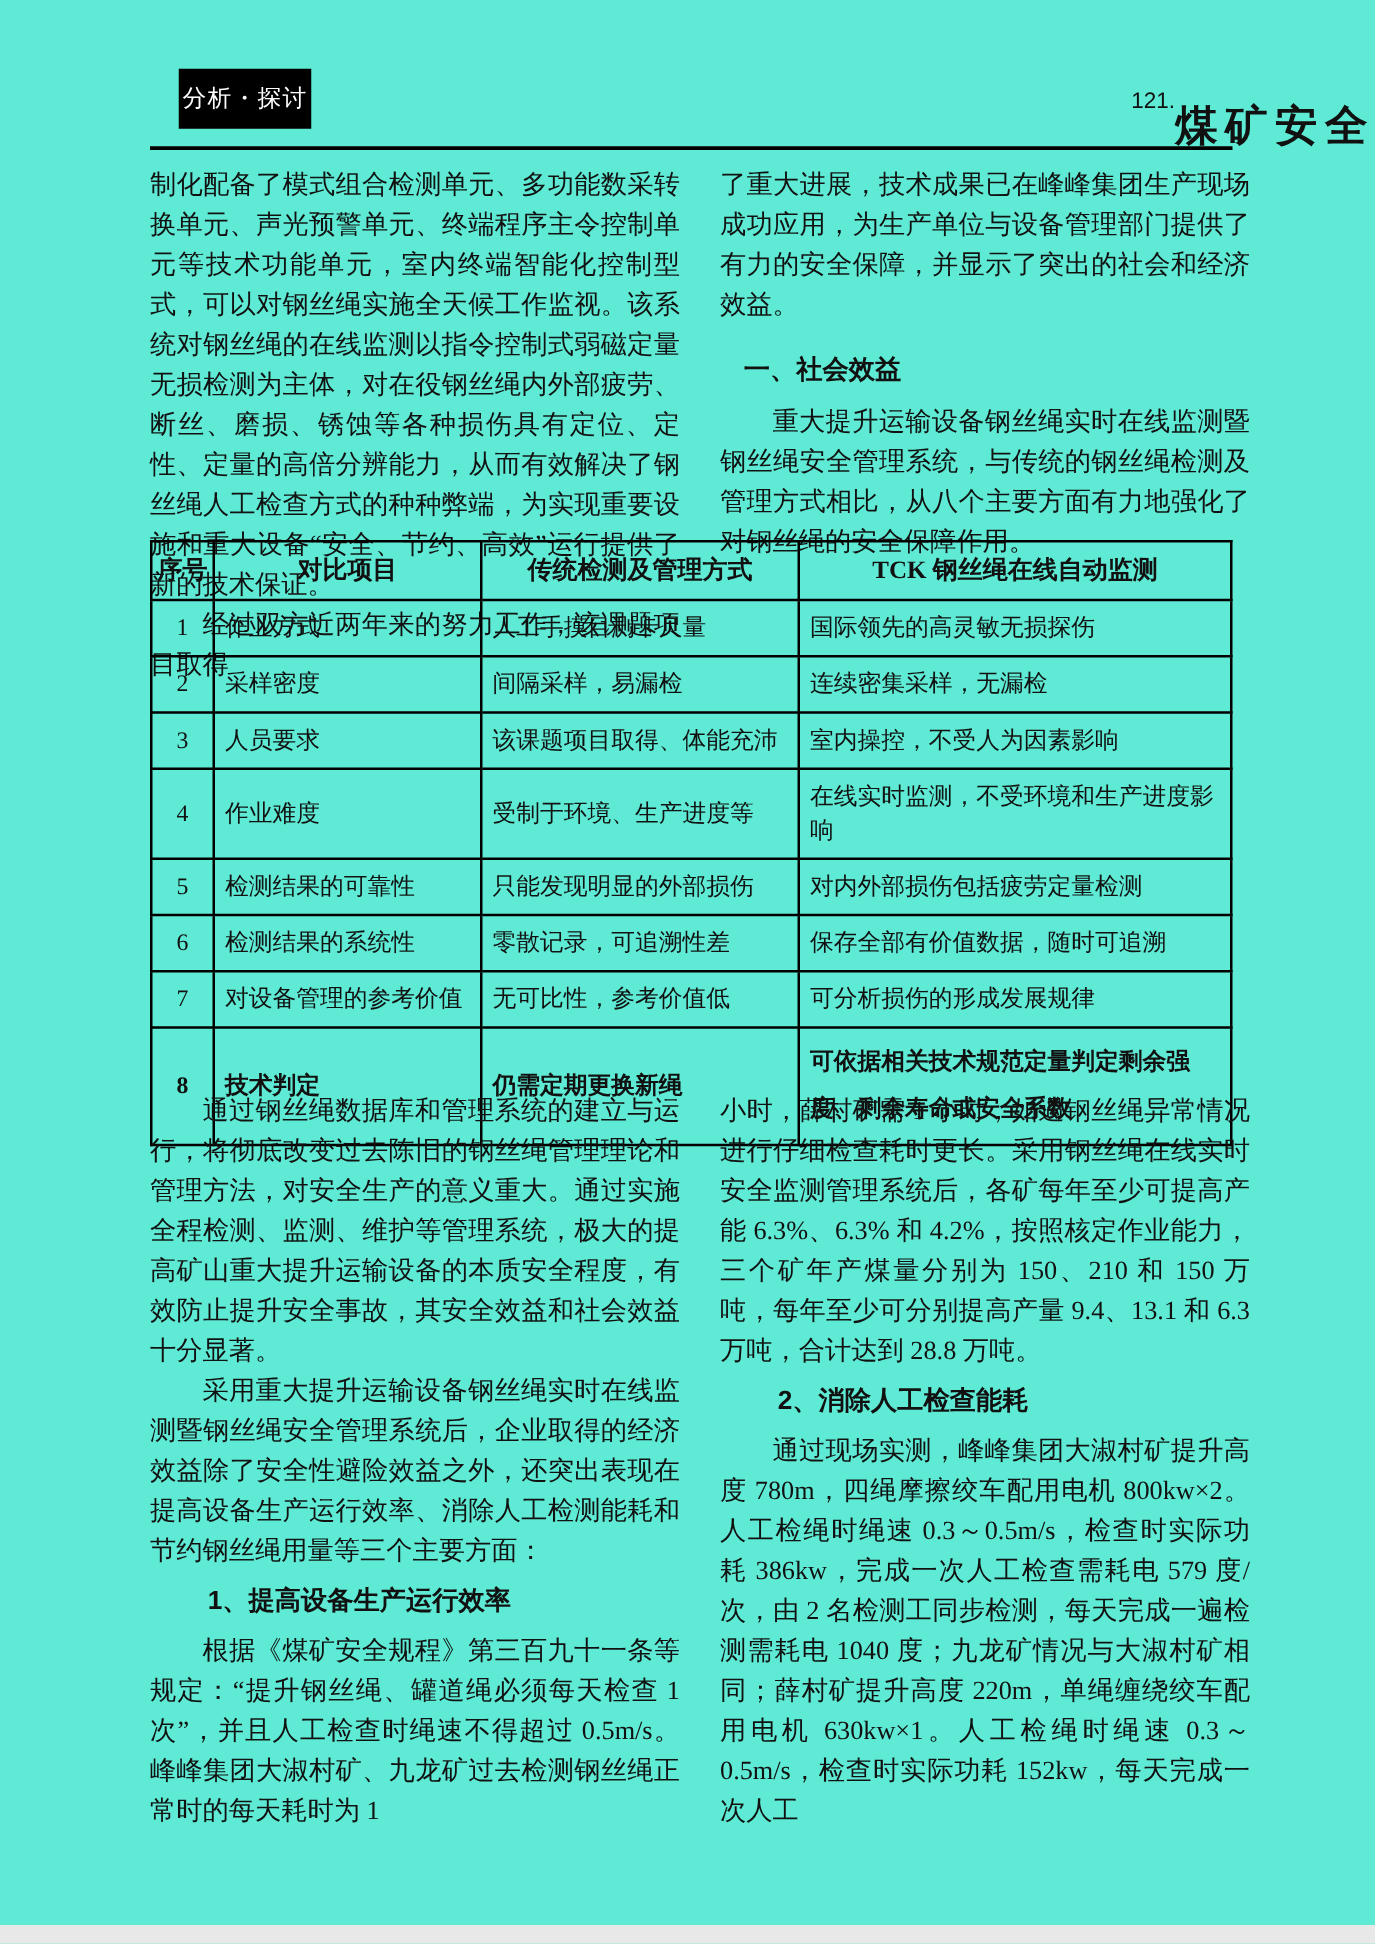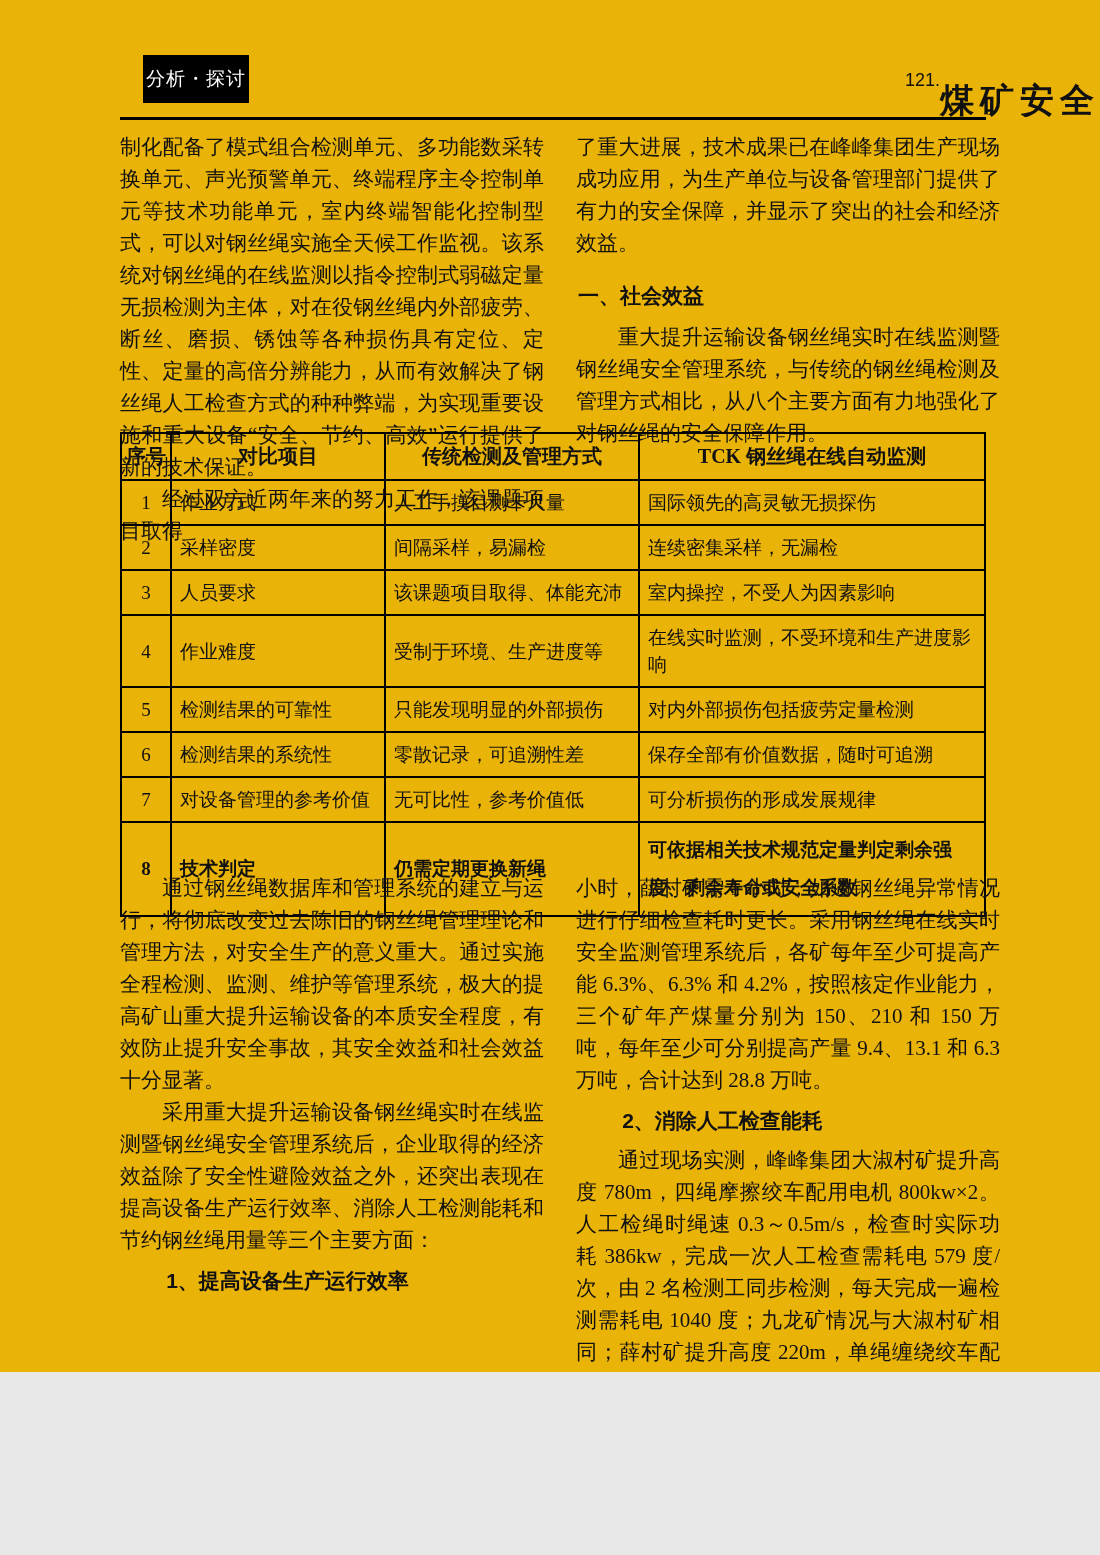--- a/index.html
+++ b/index.html
@@ -1,19 +1,19 @@
 <!DOCTYPE html>
 <html><head>
 <meta charset="utf-8">
 <style>
   html,body{margin:0;padding:0;background:#e8e8e8;}
   .page{
     position:relative;
-    width:1100px;height:1372px;
-    background:#eab308;
+    width:1100px;height:1540px;
+    background:#5eead4;
     font-family:"Liberation Serif","DejaVu Serif",serif;
     color:#111;
     overflow:hidden;
   }
   
   .tag-box{
     position:absolute;left:143px;top:55px;width:106px;height:48px;
     background:#000;color:#fff;
     display:flex;align-items:center;justify-content:center;
     font-size:19px;letter-spacing:1px;
@@ -35,21 +35,21 @@
   .cols{
     position:absolute;left:120px;width:880px;
     display:flex;justify-content:space-between;
   }
   .cols-top{top:131px;height:300px;}
   .cols-bottom{top:872px;height:570px;}
   .col{width:424px;font-size:21px;line-height:32px;text-align:justify;}
   .col p{margin:0;}
   .col p.indent{text-indent:2em;}
   .col h3{
-    margin:22px 0 10px 2px;font-size:21px;line-height:30px;font-weight:bold;
+    margin:22px 0 10px 19px;font-size:21px;line-height:30px;font-weight:bold;
     font-family:"Liberation Sans","DejaVu Sans",sans-serif;
   }
   .col h4{
     margin:10px 0 8px 0;font-size:21px;line-height:30px;font-weight:bold;
     text-indent:2.2em;
     font-family:"Liberation Sans","DejaVu Sans",sans-serif;
   }
   .cols-bottom .col h3{margin:16px 0 12px 2px;}
   
   .cmp-table{
@@ -159,20 +159,21 @@
         <td>可依据相关技术规范定量判定剩余强度、剩余寿命或安全系数</td>
       </tr>
     </tbody>
   </table>
 
   <div class="cols cols-bottom">
     <div class="col">
       <p class="indent">通过钢丝绳数据库和管理系统的建立与运行，将彻底改变过去陈旧的钢丝绳管理理论和管理方法，对安全生产的意义重大。通过实施全程检测、监测、维护等管理系统，极大的提高矿山重大提升运输设备的本质安全程度，有效防止提升安全事故，其安全效益和社会效益十分显著。</p>
       <p class="indent">采用重大提升运输设备钢丝绳实时在线监测暨钢丝绳安全管理系统后，企业取得的经济效益除了安全性避险效益之外，还突出表现在提高设备生产运行效率、消除人工检测能耗和节约钢丝绳用量等三个主要方面：</p>
       <h4>1、提高设备生产运行效率</h4>
+      <p class="indent">根据《煤矿安全规程》第三百九十一条等规定：“提升钢丝绳、罐道绳必须每天检查 1 次”，并且人工检查时绳速不得超过 0.5m/s。峰峰集团大淑村矿、九龙矿过去检测钢丝绳正常时的每天耗时为 1</p>
     </div>
     <div class="col">
       <p>小时，薛村矿需 1 小时，如遇钢丝绳异常情况进行仔细检查耗时更长。采用钢丝绳在线实时安全监测管理系统后，各矿每年至少可提高产能 6.3%、6.3% 和 4.2%，按照核定作业能力，三个矿年产煤量分别为 150、210 和 150 万吨，每年至少可分别提高产量 9.4、13.1 和 6.3 万吨，合计达到 28.8 万吨。</p>
       <h4>2、消除人工检查能耗</h4>
       <p class="indent">通过现场实测，峰峰集团大淑村矿提升高度 780m，四绳摩擦绞车配用电机 800kw×2。人工检绳时绳速 0.3～0.5m/s，检查时实际功耗 386kw，完成一次人工检查需耗电 579 度/次，由 2 名检测工同步检测，每天完成一遍检测需耗电 1040 度；九龙矿情况与大淑村矿相同；薛村矿提升高度 220m，单绳缠绕绞车配用电机 630kw×1。人工检绳时绳速 0.3～0.5m/s，检查时实际功耗 152kw，每天完成一次人工</p>
     </div>
   </div>
 
 </div>
 

